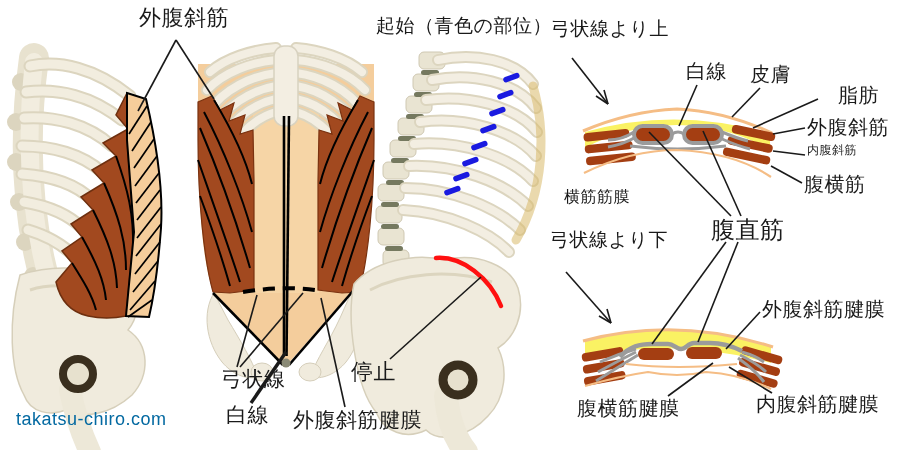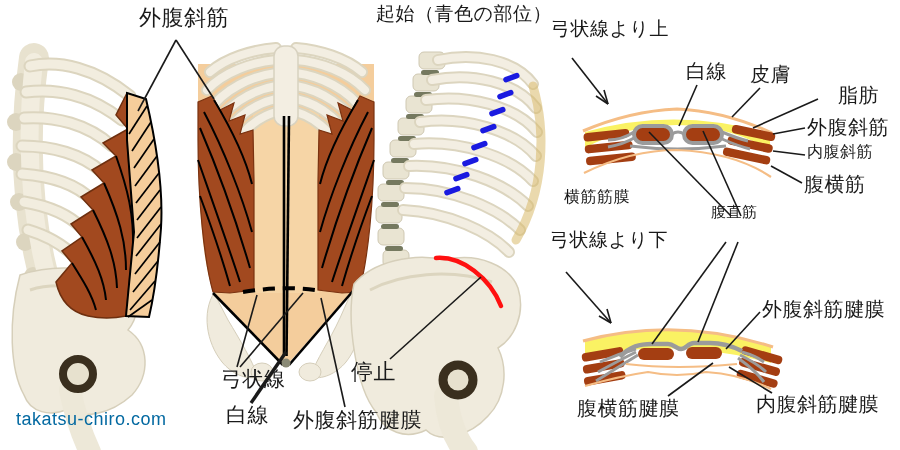--- a/index.html
+++ b/index.html
@@ -346,31 +346,31 @@
     <path d="M237,367 L257,295"></path>
         <path d="M240,367 L303,293"></path>
     <path d="M251,403 L286,352" stroke-width="3.4"></path>
     <path d="M345,407 L321,298"></path>
 
     <path d="M390,359 L481,277"></path>
   </g>
 </svg>
 
   <div class="lbl" style="left:139px;top:6px;font-size:22px;">外腹斜筋</div>
-  <div class="lbl" style="left:376px;top:4px;font-size:19px;">起始（青色の部位）</div>
+  <div class="lbl" style="left:376px;top:16px;font-size:19px;">起始（青色の部位）</div>
 
   <div class="lbl" style="left:551px;top:19px;font-size:19px;">弓状線より上</div>
   <div class="lbl" style="left:686px;top:61px;font-size:20px;">白線</div>
   <div class="lbl" style="left:750px;top:64px;font-size:20px;">皮膚</div>
   <div class="lbl" style="left:816px;top:85px;font-size:20px;margin-left:22px;">脂肪</div>
   <div class="lbl" style="left:807px;top:117px;font-size:20px;">外腹斜筋</div>
-  <div class="lbl" style="left:807px;top:144px;font-size:16px;">内腹斜筋</div>
+  <div class="lbl" style="left:807px;top:144px;font-size:12px;">内腹斜筋</div>
   <div class="lbl" style="left:804px;top:174px;font-size:20px;">腹横筋</div>
   <div class="lbl" style="left:564px;top:189px;font-size:16px;">横筋筋膜</div>
-  <div class="lbl" style="left:711px;top:204px;font-size:15px;">腹直筋</div>
+  <div class="lbl" style="left:711px;top:217px;font-size:24px;">腹直筋</div>
 
   <div class="lbl" style="left:550px;top:230px;font-size:19px;">弓状線より下</div>
   <div class="lbl" style="left:762px;top:299px;font-size:20px;">外腹斜筋腱膜</div>
   <div class="lbl" style="left:756px;top:394px;font-size:20px;">内腹斜筋腱膜</div>
   <div class="lbl" style="left:577px;top:398px;font-size:20px;">腹横筋腱膜</div>
 
   <div class="lbl" style="left:221px;top:368px;font-size:21px;">弓状線</div>
   <div class="lbl" style="left:226px;top:404px;font-size:21px;">白線</div>
   <div class="lbl" style="left:293px;top:409px;font-size:21px;">外腹斜筋腱膜</div>
   <div class="lbl" style="left:351px;top:360px;font-size:22px;">停止</div>

